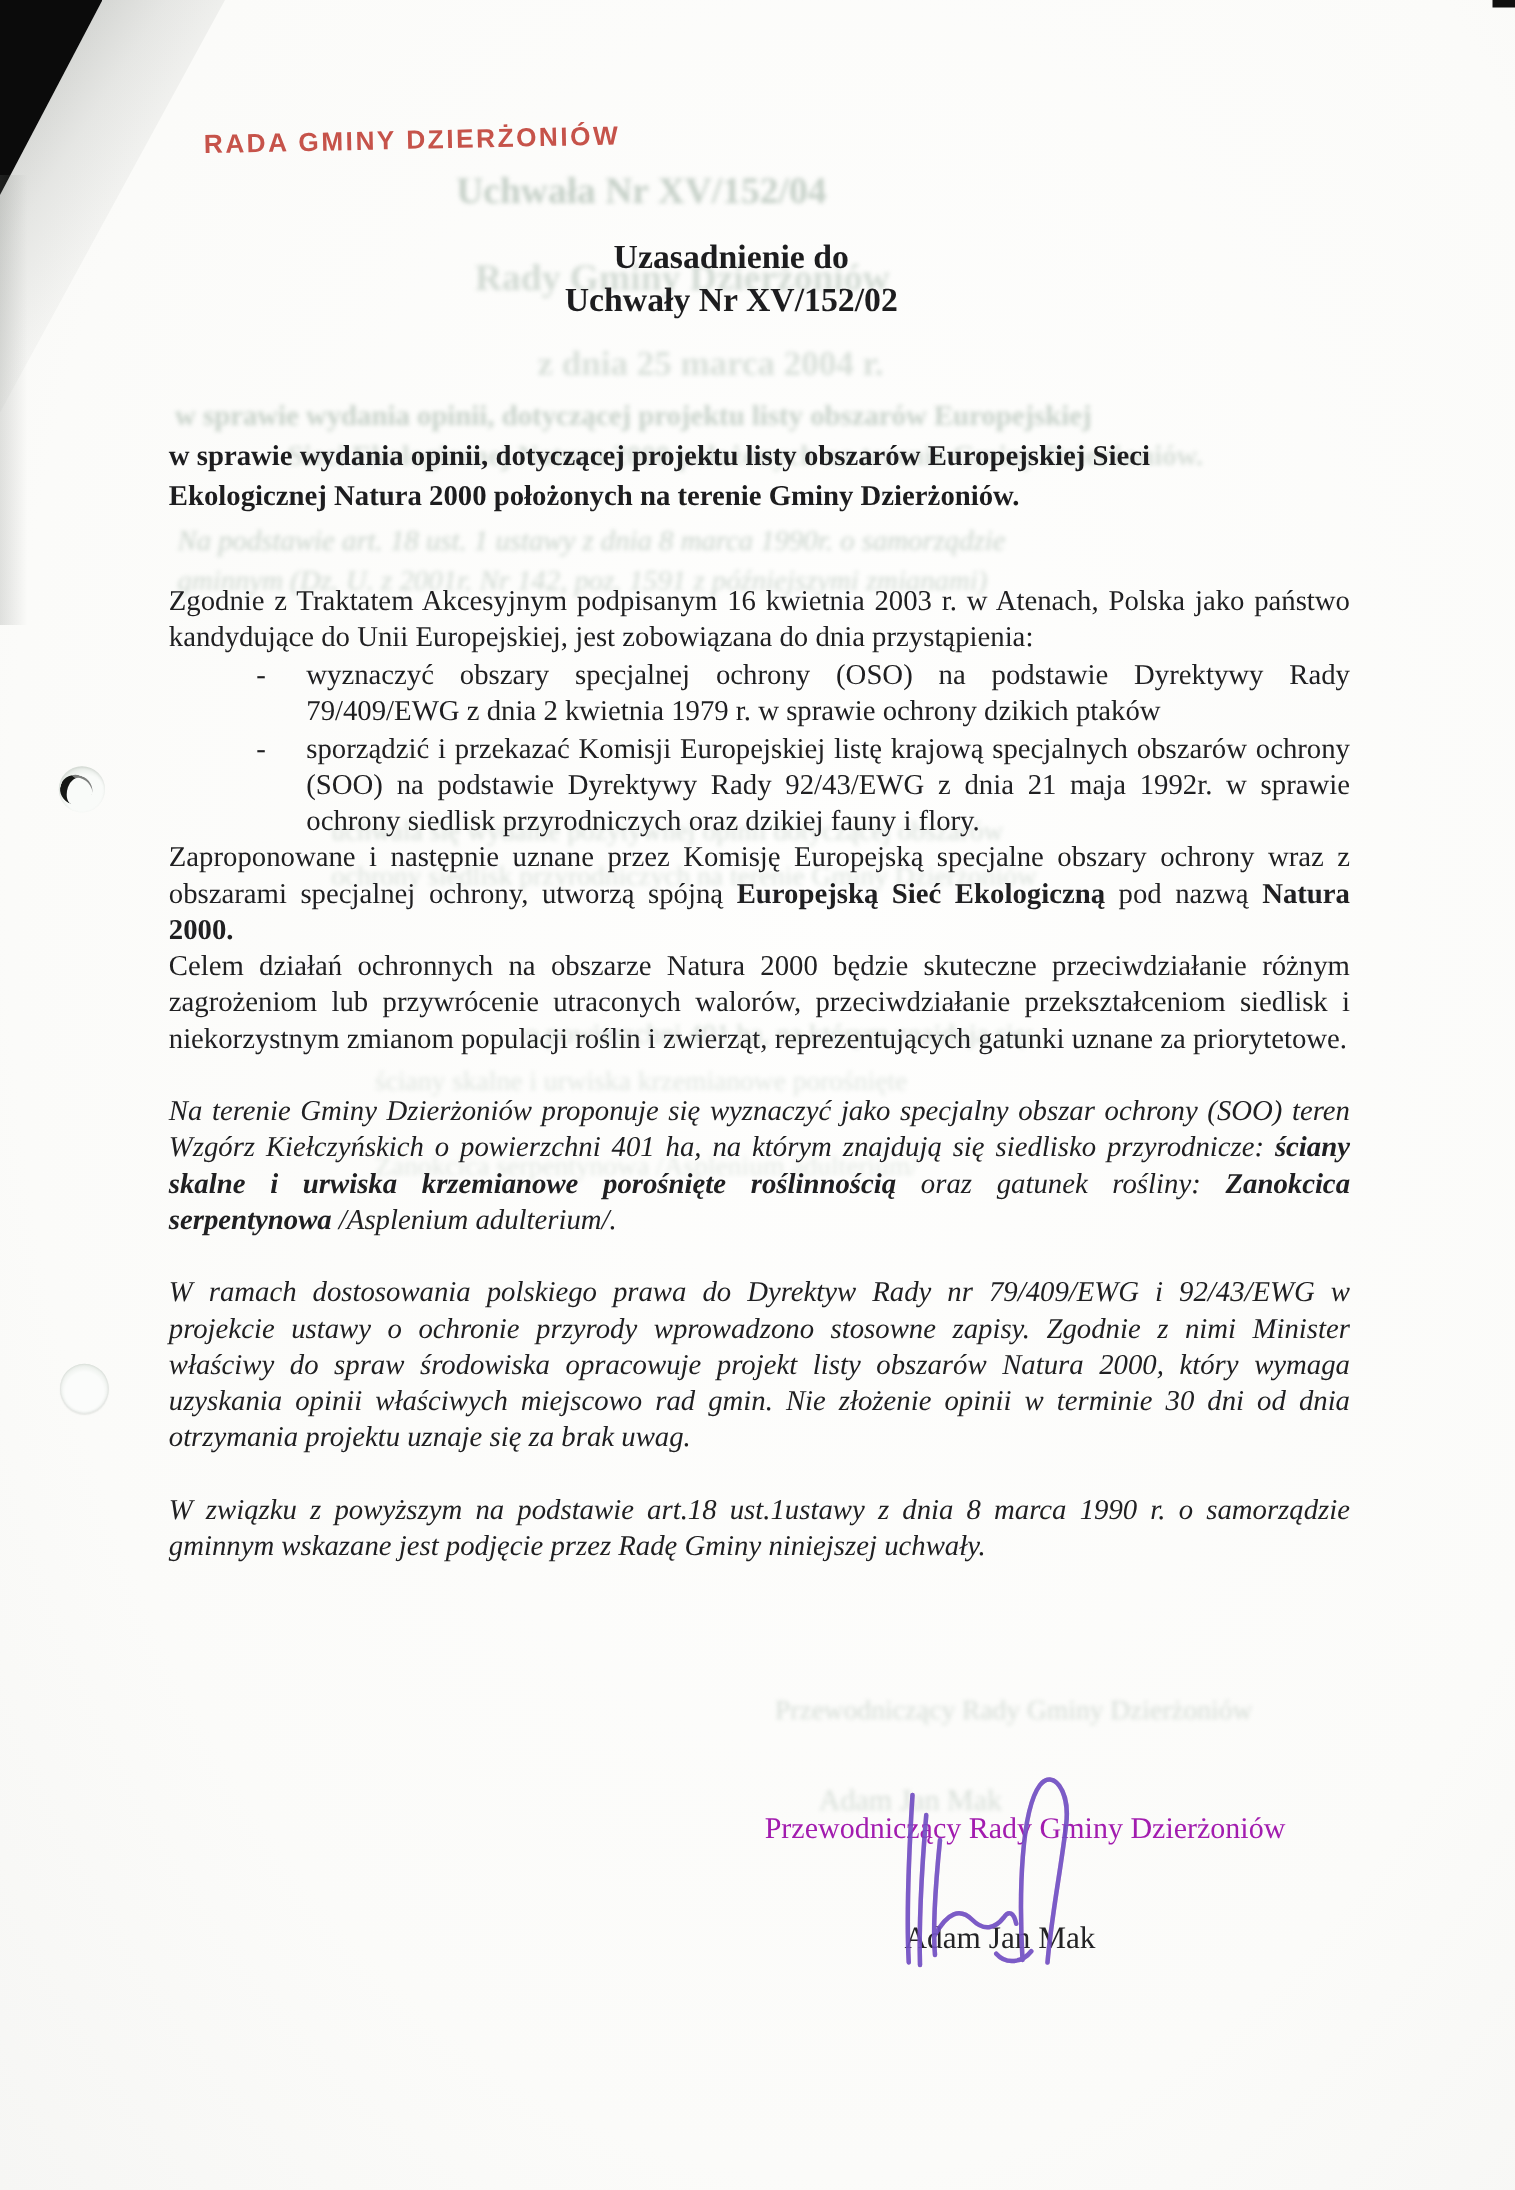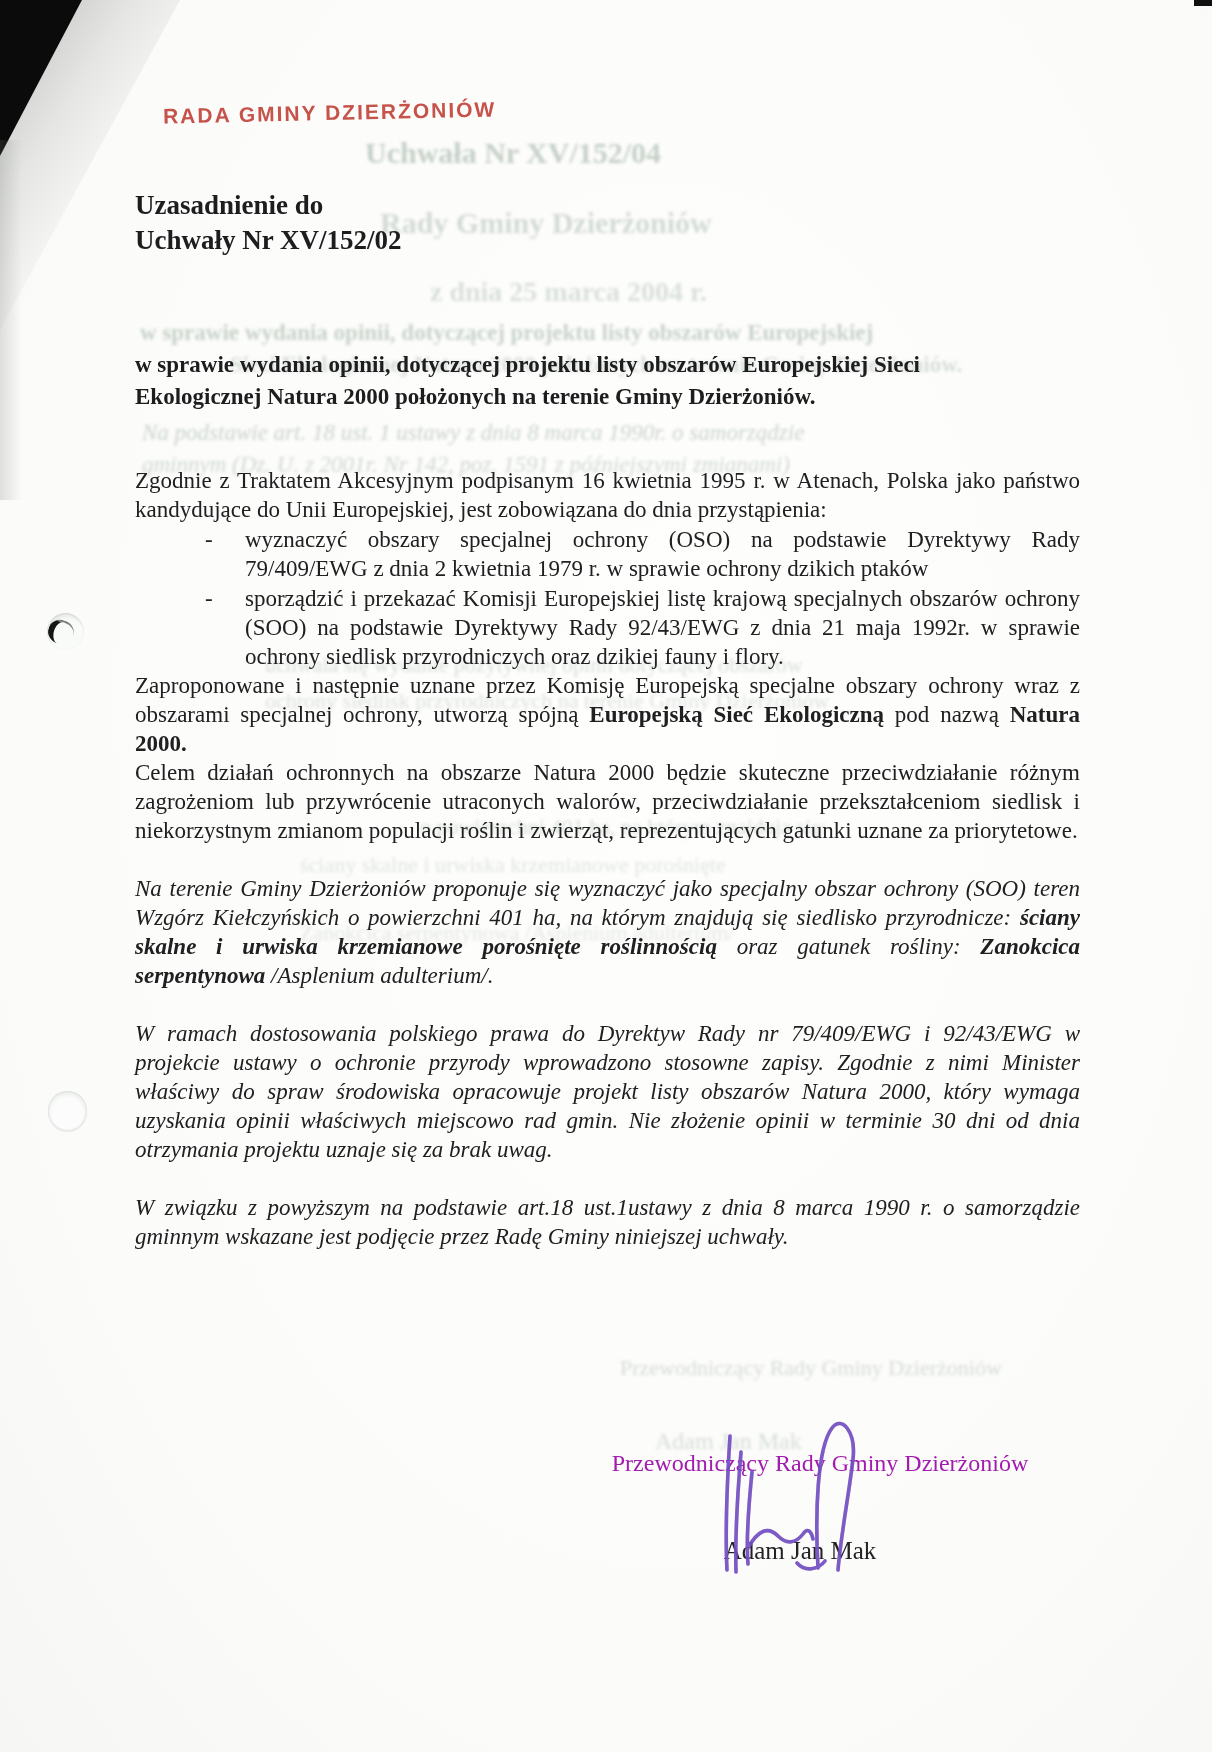--- a/index.html
+++ b/index.html
@@ -58,21 +58,21 @@
     color:#c2453c;
     font-family:"Liberation Sans", sans-serif;
     font-weight:bold;font-size:21px;letter-spacing:2px;
     transform:rotate(-1.2deg);
     opacity:.92;
     white-space:nowrap;
   }
   
   .heading{
     position:absolute;left:135px;top:188px;width:900px;
-    text-align:left;color:#1d1d1f;
+    text-align:center;color:#1d1d1f;
     font-weight:bold;font-size:27px;line-height:35px;
   }
   
   .subject{
     position:absolute;left:135px;top:349px;width:900px;
     color:#1d1d1f;font-weight:bold;font-size:23px;line-height:32px;
   }
   
   .doc-body{
     position:absolute;left:135px;top:466px;width:945px;
@@ -142,21 +142,21 @@
 <div class="stamp">RADA GMINY DZIERŻONIÓW</div>
 
 <div class="heading" id="heading">
     <div>Uzasadnienie do</div>
     <div>Uchwały Nr XV/152/02</div>
   </div>
 
 <div class="subject">w sprawie wydania opinii, dotyczącej projektu listy obszarów Europejskiej Sieci Ekologicznej Natura 2000 położonych na terenie Gminy Dzierżoniów.</div>
 
 <div class="doc-body" id="doc-body">
-    <p><span>Zgodnie z Traktatem Akcesyjnym podpisanym 16 kwietnia 1995 r. w Atenach, Polska jako państwo kandydujące do Unii Europejskiej, jest zobowiązana do dnia przystąpienia:</span></p>
+    <p><span>Zgodnie z Traktatem Akcesyjnym podpisanym 16 kwietnia 2003 r. w Atenach, Polska jako państwo kandydujące do Unii Europejskiej, jest zobowiązana do dnia przystąpienia:</span></p>
     <div class="list-item"><span class="marker">-</span><span>wyznaczyć obszary specjalnej ochrony (OSO) na podstawie Dyrektywy Rady 79/409/EWG z dnia 2 kwietnia 1979 r. w sprawie ochrony dzikich ptaków</span></div>
     <div class="list-item"><span class="marker">-</span><span>sporządzić i przekazać Komisji Europejskiej listę krajową specjalnych obszarów ochrony (SOO) na podstawie Dyrektywy Rady 92/43/EWG z dnia 21 maja 1992r. w sprawie ochrony siedlisk przyrodniczych oraz dzikiej fauny i flory.</span></div>
     <p><span>Zaproponowane i następnie uznane przez Komisję Europejską specjalne obszary ochrony wraz z obszarami specjalnej ochrony, utworzą spójną </span><b>Europejską Sieć Ekologiczną</b><span> pod nazwą </span><b>Natura 2000.</b></p>
     <p><span>Celem działań ochronnych na obszarze Natura 2000 będzie skuteczne przeciwdziałanie różnym zagrożeniom lub przywrócenie utraconych walorów, przeciwdziałanie przekształceniom siedlisk i niekorzystnym zmianom populacji roślin i zwierząt, reprezentujących gatunki uznane za priorytetowe.</span></p>
     <p class="gap"><span>Na terenie Gminy Dzierżoniów proponuje się wyznaczyć jako specjalny obszar ochrony (SOO) teren Wzgórz Kiełczyńskich o powierzchni 401 ha, na którym znajdują się siedlisko przyrodnicze: </span><b>ściany skalne i urwiska krzemianowe porośnięte roślinnością</b><span> oraz gatunek rośliny: </span><b>Zanokcica serpentynowa</b><span> /Asplenium adulterium/.</span></p>
     <p class="gap"><span>W ramach dostosowania polskiego prawa do Dyrektyw Rady nr 79/409/EWG i 92/43/EWG w projekcie ustawy o ochronie przyrody wprowadzono stosowne zapisy. Zgodnie z nimi Minister właściwy do spraw środowiska opracowuje projekt listy obszarów Natura 2000, który wymaga uzyskania opinii właściwych miejscowo rad gmin. Nie złożenie opinii w terminie 30 dni od dnia otrzymania projektu uznaje się za brak uwag.</span></p>
     <p class="gap"><span>W związku z powyższym na podstawie art.18 ust.1ustawy z dnia 8 marca 1990 r. o samorządzie gminnym wskazane jest podjęcie przez Radę Gminy niniejszej uchwały.</span></p>
   </div>
 
 <div class="sig-title">Przewodniczący Rady Gminy Dzierżoniów</div>

